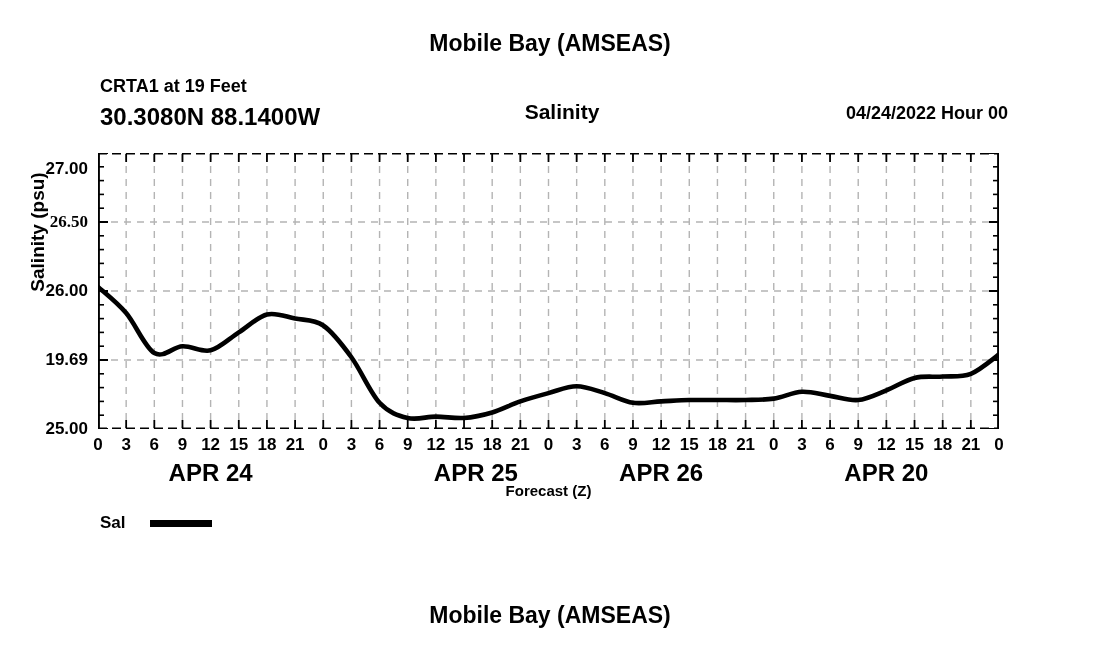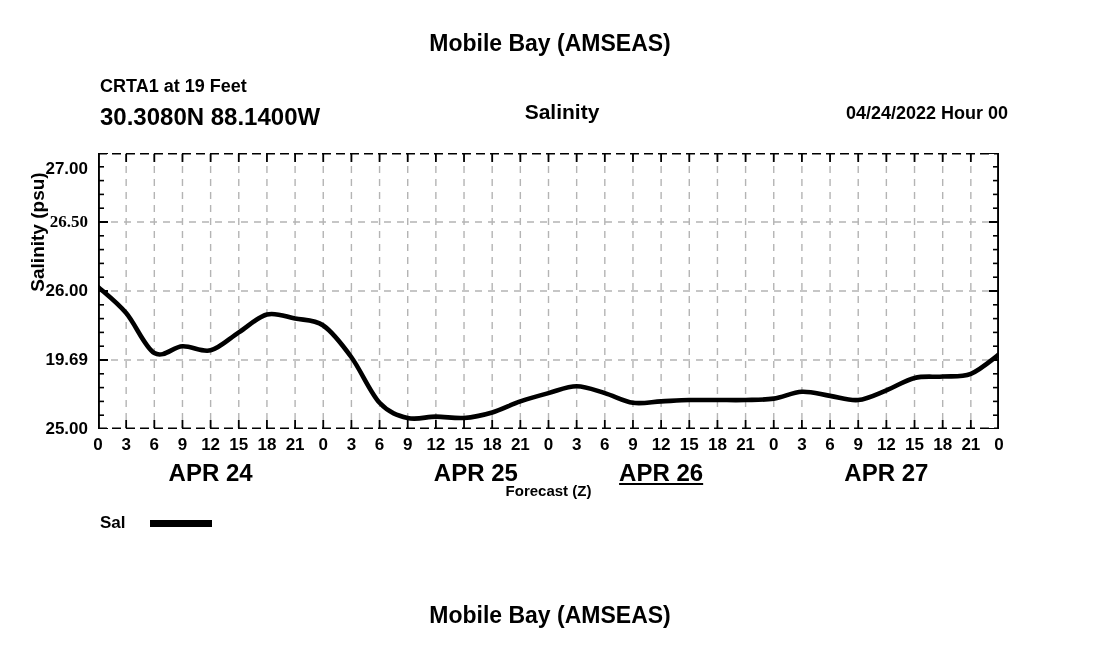--- a/index.html
+++ b/index.html
@@ -366,22 +366,22 @@
     <div class="xtick-label" style="left: 760.219px;">9</div>
     <div class="xtick-label" style="left: 788.375px;">12</div>
     <div class="xtick-label" style="left: 816.531px;">15</div>
     <div class="xtick-label" style="left: 844.688px;">18</div>
     <div class="xtick-label" style="left: 872.844px;">21</div>
     <div class="xtick-label" style="left: 901px;">0</div>
   </div>
 <div id="xday-labels">
     <div class="xday-label" style="left: 112.625px;">APR 24</div>
     <div class="xday-label" style="left: 337.875px; margin-left: 40px;">APR 25</div>
-    <div class="xday-label" style="left: 563.125px; text-decoration: underline;">APR 26</div>
-    <div class="xday-label" style="left: 788.375px;">APR 27</div>
+    <div class="xday-label" style="left: 563.125px;">APR 26</div>
+    <div class="xday-label" style="left: 788.375px;">APR 20</div>
   </div>
 <div class="xaxis-title">Forecast (Z)</div>
 
 <div id="legend">
   <span class="legend-label">Sal</span>
   <span class="legend-swatch"></span>
 </div>
 
 <div class="bottom-title">Mobile Bay (AMSEAS)</div>
 

